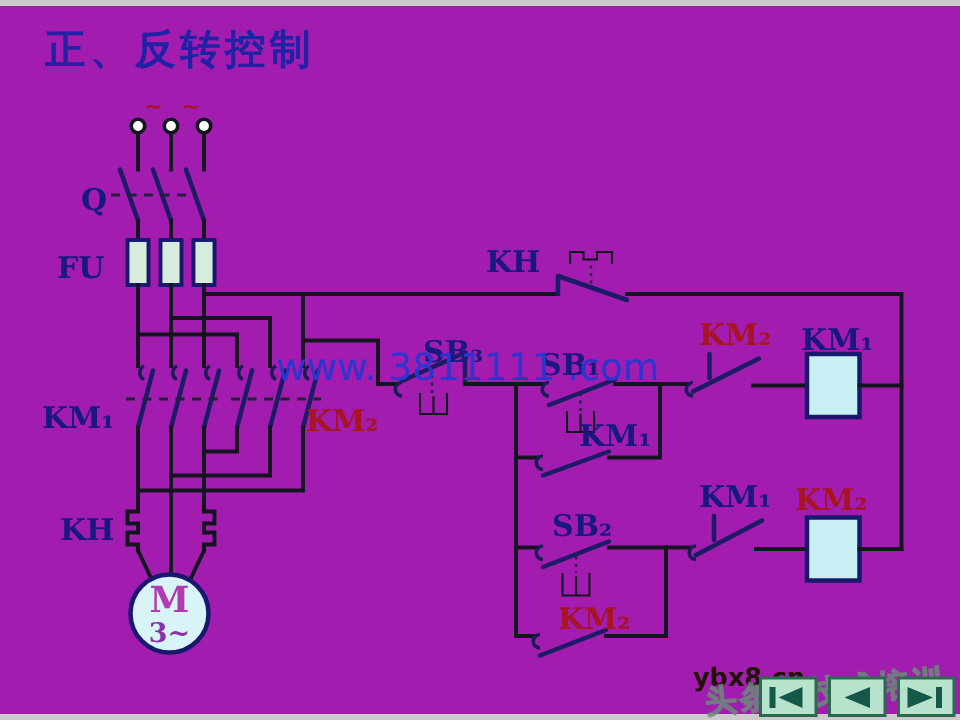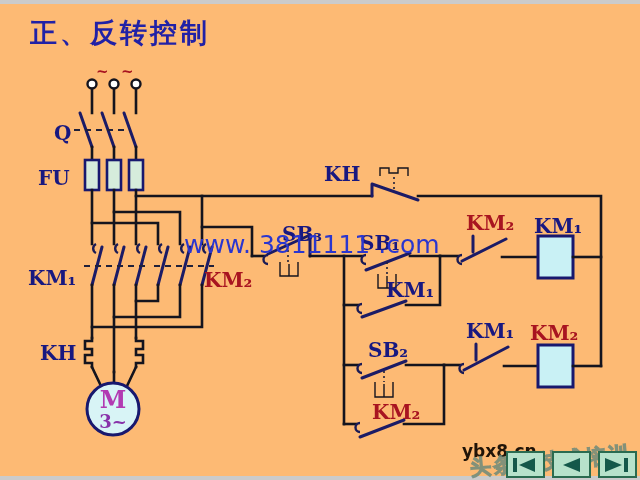--- a/index.html
+++ b/index.html
@@ -1,16 +1,16 @@
 <!DOCTYPE html>
 <html><head>
 <meta charset="utf-8">
 <style>
   html,body{margin:0;padding:0;background:#ffffff;}
-  .stage{position:relative;width:640px;height:480px;background:#fdba74;overflow:hidden;
+  .stage{position:relative;width:640px;height:480px;background:#a21caf;overflow:hidden;
          font-family:"DejaVu Sans","Liberation Sans",sans-serif;}
   svg{display:block;}
   .wire{stroke:#14141e;stroke-width:2.6;fill:none;stroke-linecap:square;}
   .thin{stroke:#14141e;stroke-width:1.4;fill:none;}
   .blade{stroke:#1b1b66;stroke-width:3;fill:none;stroke-linecap:round;}
   .hook{stroke:#1b1b55;stroke-width:2.4;fill:none;}
   .dash{stroke:#20203a;stroke-width:2;fill:none;stroke-dasharray:6 5;}
   .dot{stroke:#20203a;stroke-width:1.6;fill:none;stroke-dasharray:2 3;}
   .fuse{fill:#d6ecdc;stroke:#18186e;stroke-width:2.6;}
   .coil{fill:#c9f1f5;stroke:#18186e;stroke-width:3;}

